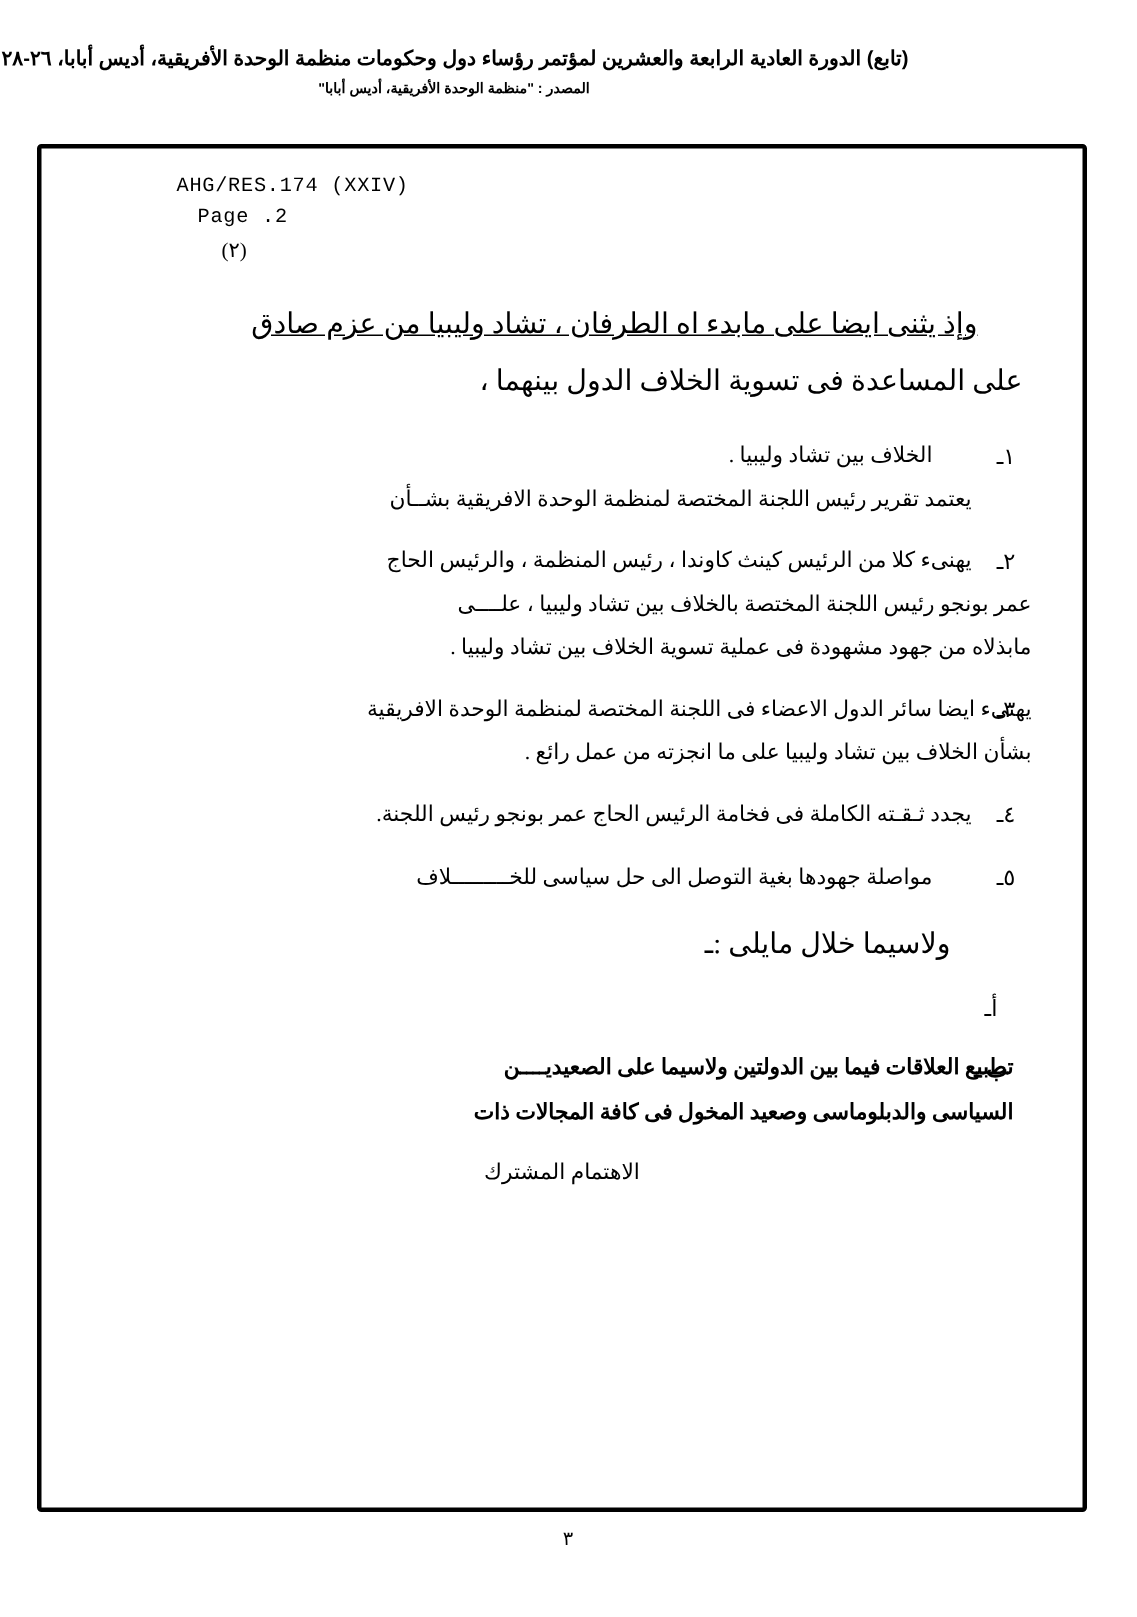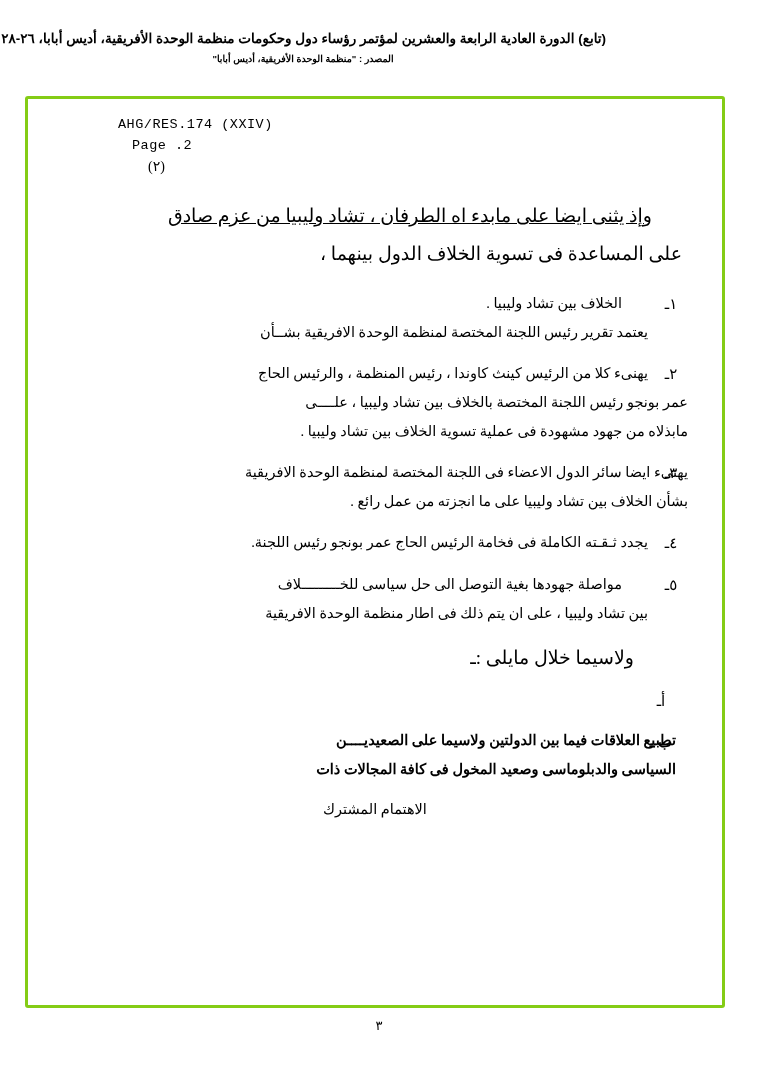--- a/index.html
+++ b/index.html
@@ -42,21 +42,21 @@
     white-space: nowrap;
   }
 
   
   .doc-frame {
     position: absolute;
     top: 96px;
     left: 25px;
     width: 700px;
     height: 912px;
-    border: 3px solid #84cc16;
+    border: 3px solid #000000;
     border-radius: 3px;
     box-sizing: border-box;
     background: #ffffff;
   }
 
   .doc-inner {
     position: absolute;
     top: 18px;
     left: 28px;
     right: 28px;
@@ -255,21 +255,20 @@
         <div class="clause-num">٤ـ</div>
         <div class="clause-body">
           <span class="line indent-0">يجدد ثـقـته الكاملة فى  فخامة الرئيس الحاج عمر بونجو رئيس اللجنة.</span>
         </div>
       </div>
 
       <div class="clause">
         <div class="clause-num">٥ـ</div>
         <div class="clause-body">
           <span class="line indent-in">مواصلة جهودها بغية التوصل الى حل سياسى    للخـــــــــلاف</span>
-          <span class="line indent-0">بين تشاد وليبيا ، على ان يتم ذلك فى اطار منظمة الوحدة الافريقية</span>
         </div>
       </div>
 
       <div class="para wala-line">ولاسيما  خلال مايلى  :ـ</div>
 
       <div class="subclause">
         <div class="subclause-num">أـ</div>
       </div>
 
       <div class="subclause">

